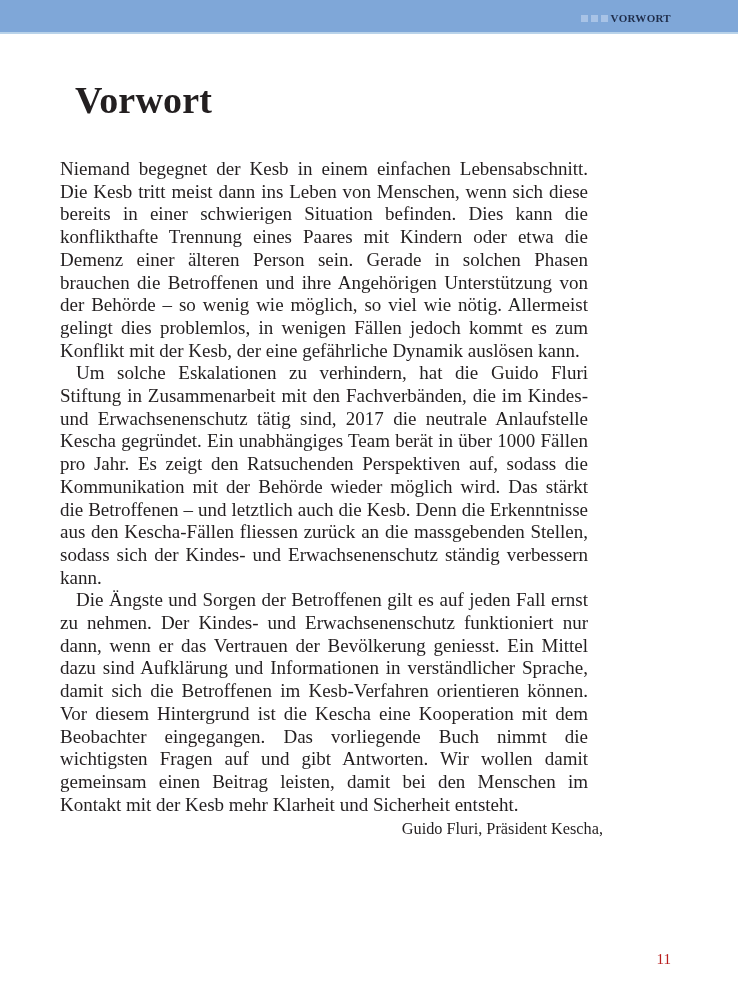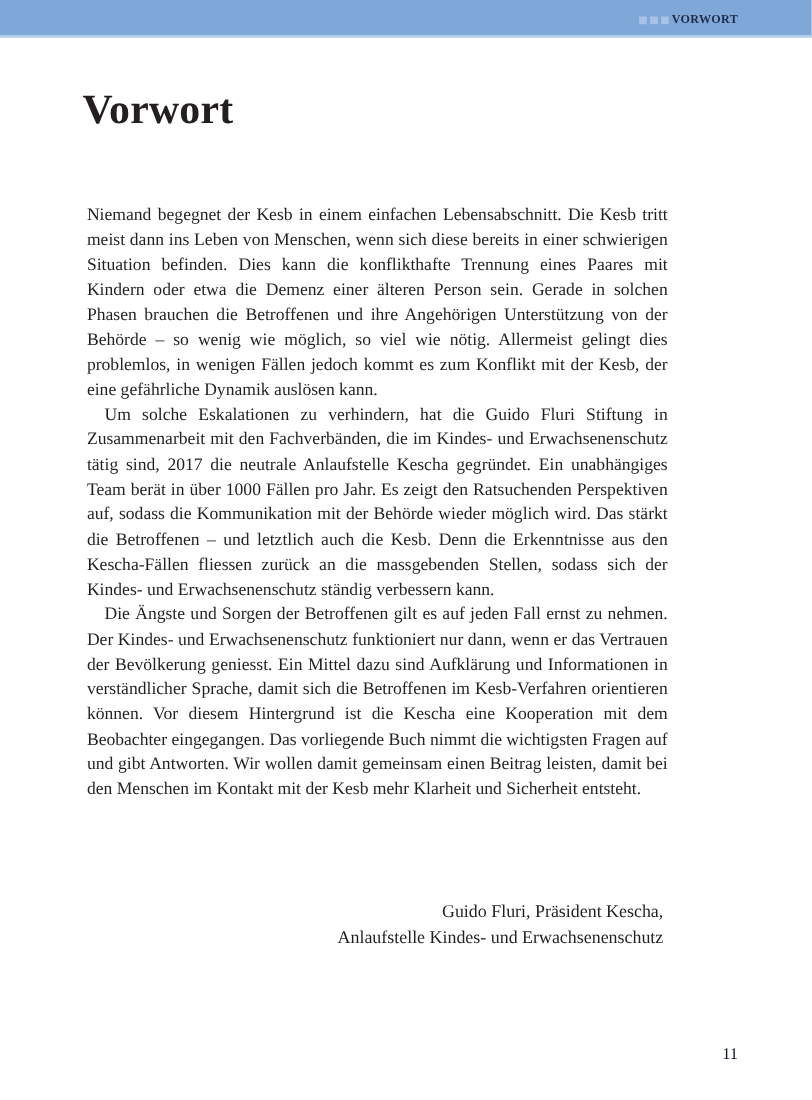--- a/index.html
+++ b/index.html
@@ -22,33 +22,33 @@
     .running-head-text {
       font-family: "Liberation Serif", "DejaVu Serif", serif;
       font-weight: bold; font-size: 11px; letter-spacing: 0.3px; color: #1f2d4a;
     }
     .page-title {
       position: absolute; left: 75px; top: 78px; margin: 0;
       font-family: "Liberation Serif", "DejaVu Serif", serif;
       font-weight: bold; font-size: 38px; color: #231f20; letter-spacing: 0.2px;
     }
     .body-text {
-      position: absolute; left: 79px; top: 158px; width: 528px;
-      font-size: 16px; line-height: 22.7px; text-align: justify; hyphens: manual; margin-top: 27px;
+      position: absolute; left: 60px; top: 158px; width: 528px;
+      font-size: 19px; line-height: 22.7px; text-align: justify; hyphens: manual;
     }
     .body-text p { margin: 0; text-indent: 0; }
     .body-text p + p { text-indent: 16px; }
     .signature {
       position: absolute; right: 135px; top: 818px; text-align: right;
       font-size: 16.3px; line-height: 22.7px;
     }
     .signature div { white-space: nowrap; }
     .page-number {
       position: absolute; right: 67px; top: 951px;
-      font-size: 15px; color: #0f172a;
+      font-size: 15px; color: #b91c1c;
     }
   </style>
 </head>
 <body>
 
 <div class="header-bar">
   <div class="running-head">
     <span class="sq"></span>
     <span class="sq"></span>
     <span class="sq"></span>
@@ -59,16 +59,15 @@
 <h1 class="page-title">Vorwort</h1>
 
 <div class="body-text">
   <p>Niemand begegnet der Kesb in einem einfachen Lebensabschnitt. Die Kesb tritt meist dann ins Leben von Menschen, wenn sich diese bereits in einer schwierigen Situation befinden. Dies kann die konflikthafte Tren­nung eines Paares mit Kindern oder etwa die Demenz einer älteren Person sein. Gerade in solchen Phasen brauchen die Betroffenen und ihre An­gehörigen Unterstützung von der Behörde – so wenig wie möglich, so viel wie nötig. Allermeist gelingt dies problemlos, in wenigen Fällen jedoch kommt es zum Konflikt mit der Kesb, der eine gefährliche Dynamik aus­lösen kann.</p>
   <p>Um solche Eskalationen zu verhindern, hat die Guido Fluri Stiftung in Zusammenarbeit mit den Fachverbänden, die im Kindes- und Erwachsenen­schutz tätig sind, 2017 die neutrale Anlaufstelle Kescha gegründet. Ein unabhängiges Team berät in über 1000 Fällen pro Jahr. Es zeigt den Rat­suchenden Perspektiven auf, sodass die Kommunikation mit der Behörde wieder möglich wird. Das stärkt die Betroffenen – und letztlich auch die Kesb. Denn die Erkenntnisse aus den Kescha-Fällen fliessen zurück an die massgebenden Stellen, sodass sich der Kindes- und Erwachsenenschutz ständig verbessern kann.</p>
   <p>Die Ängste und Sorgen der Betroffenen gilt es auf jeden Fall ernst zu nehmen. Der Kindes- und Erwachsenenschutz funktioniert nur dann, wenn er das Vertrauen der Bevölkerung geniesst. Ein Mittel dazu sind Aufklärung und Informationen in verständlicher Sprache, damit sich die Betroffenen im Kesb-Verfahren orientieren können. Vor diesem Hintergrund ist die Kescha eine Kooperation mit dem Beobachter eingegangen. Das vorlie­gende Buch nimmt die wichtigsten Fragen auf und gibt Antworten. Wir wollen damit gemeinsam einen Beitrag leisten, damit bei den Menschen im Kontakt mit der Kesb mehr Klarheit und Sicherheit entsteht.</p>
 </div>
 
 <div class="signature">
   <div>Guido Fluri, Präsident Kescha,</div>
-  <div>Anlaufstelle Kindes- und Erwachsenenschutz</div>
 </div>
 
 <div class="page-number">11</div>
 
 </body></html>

